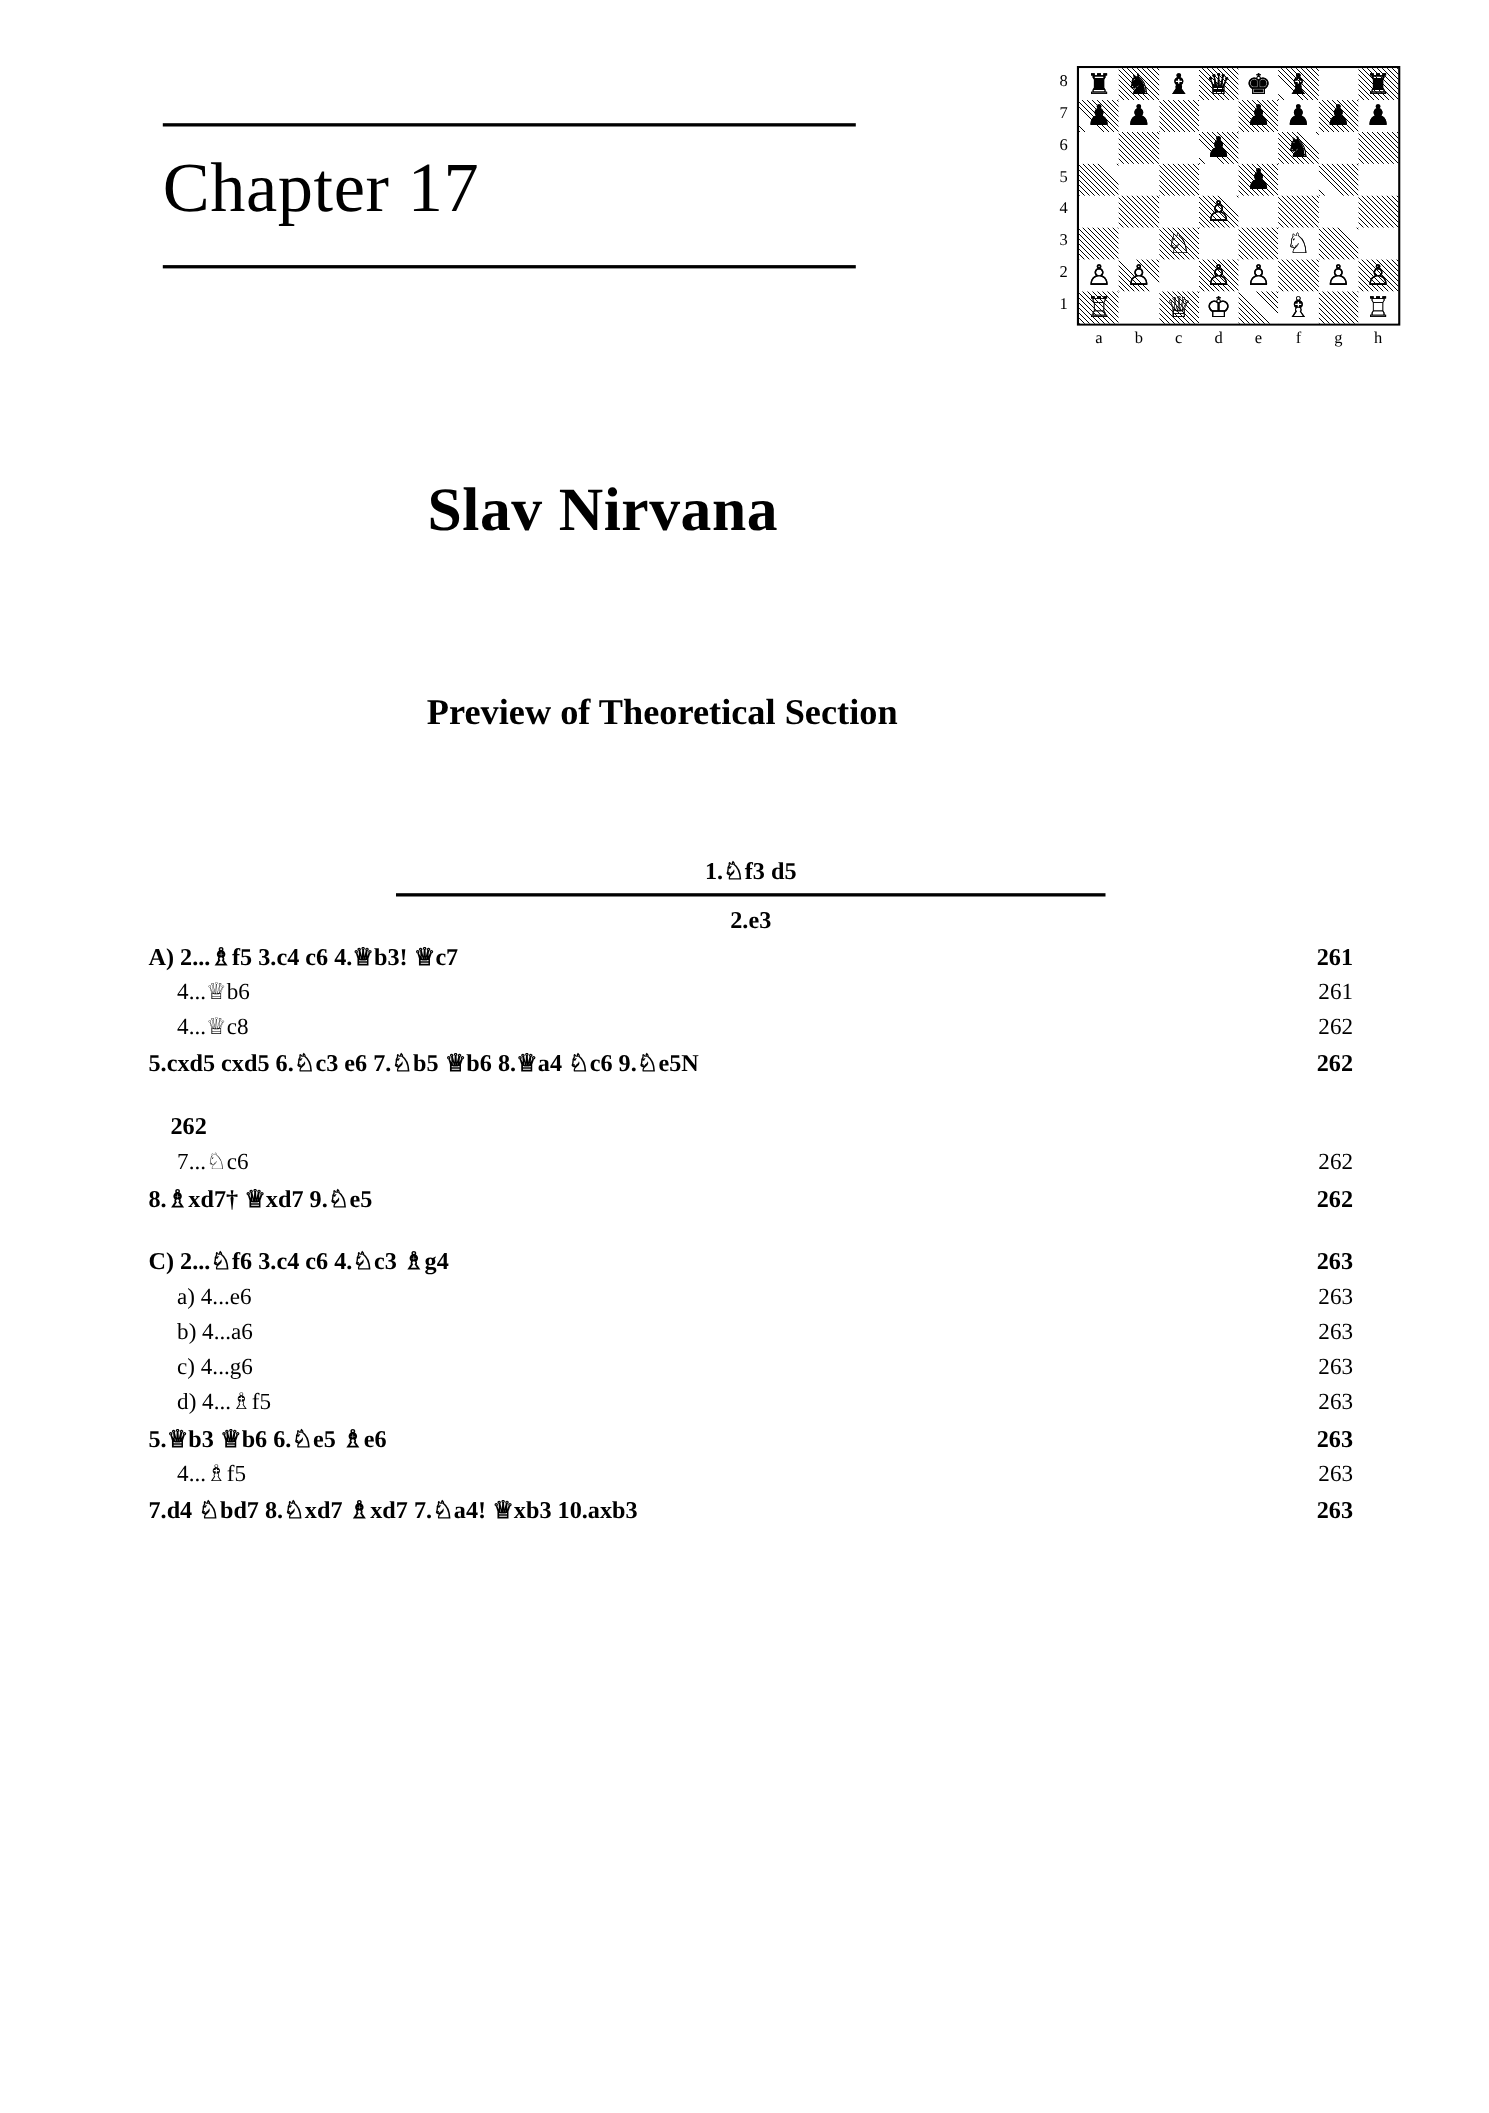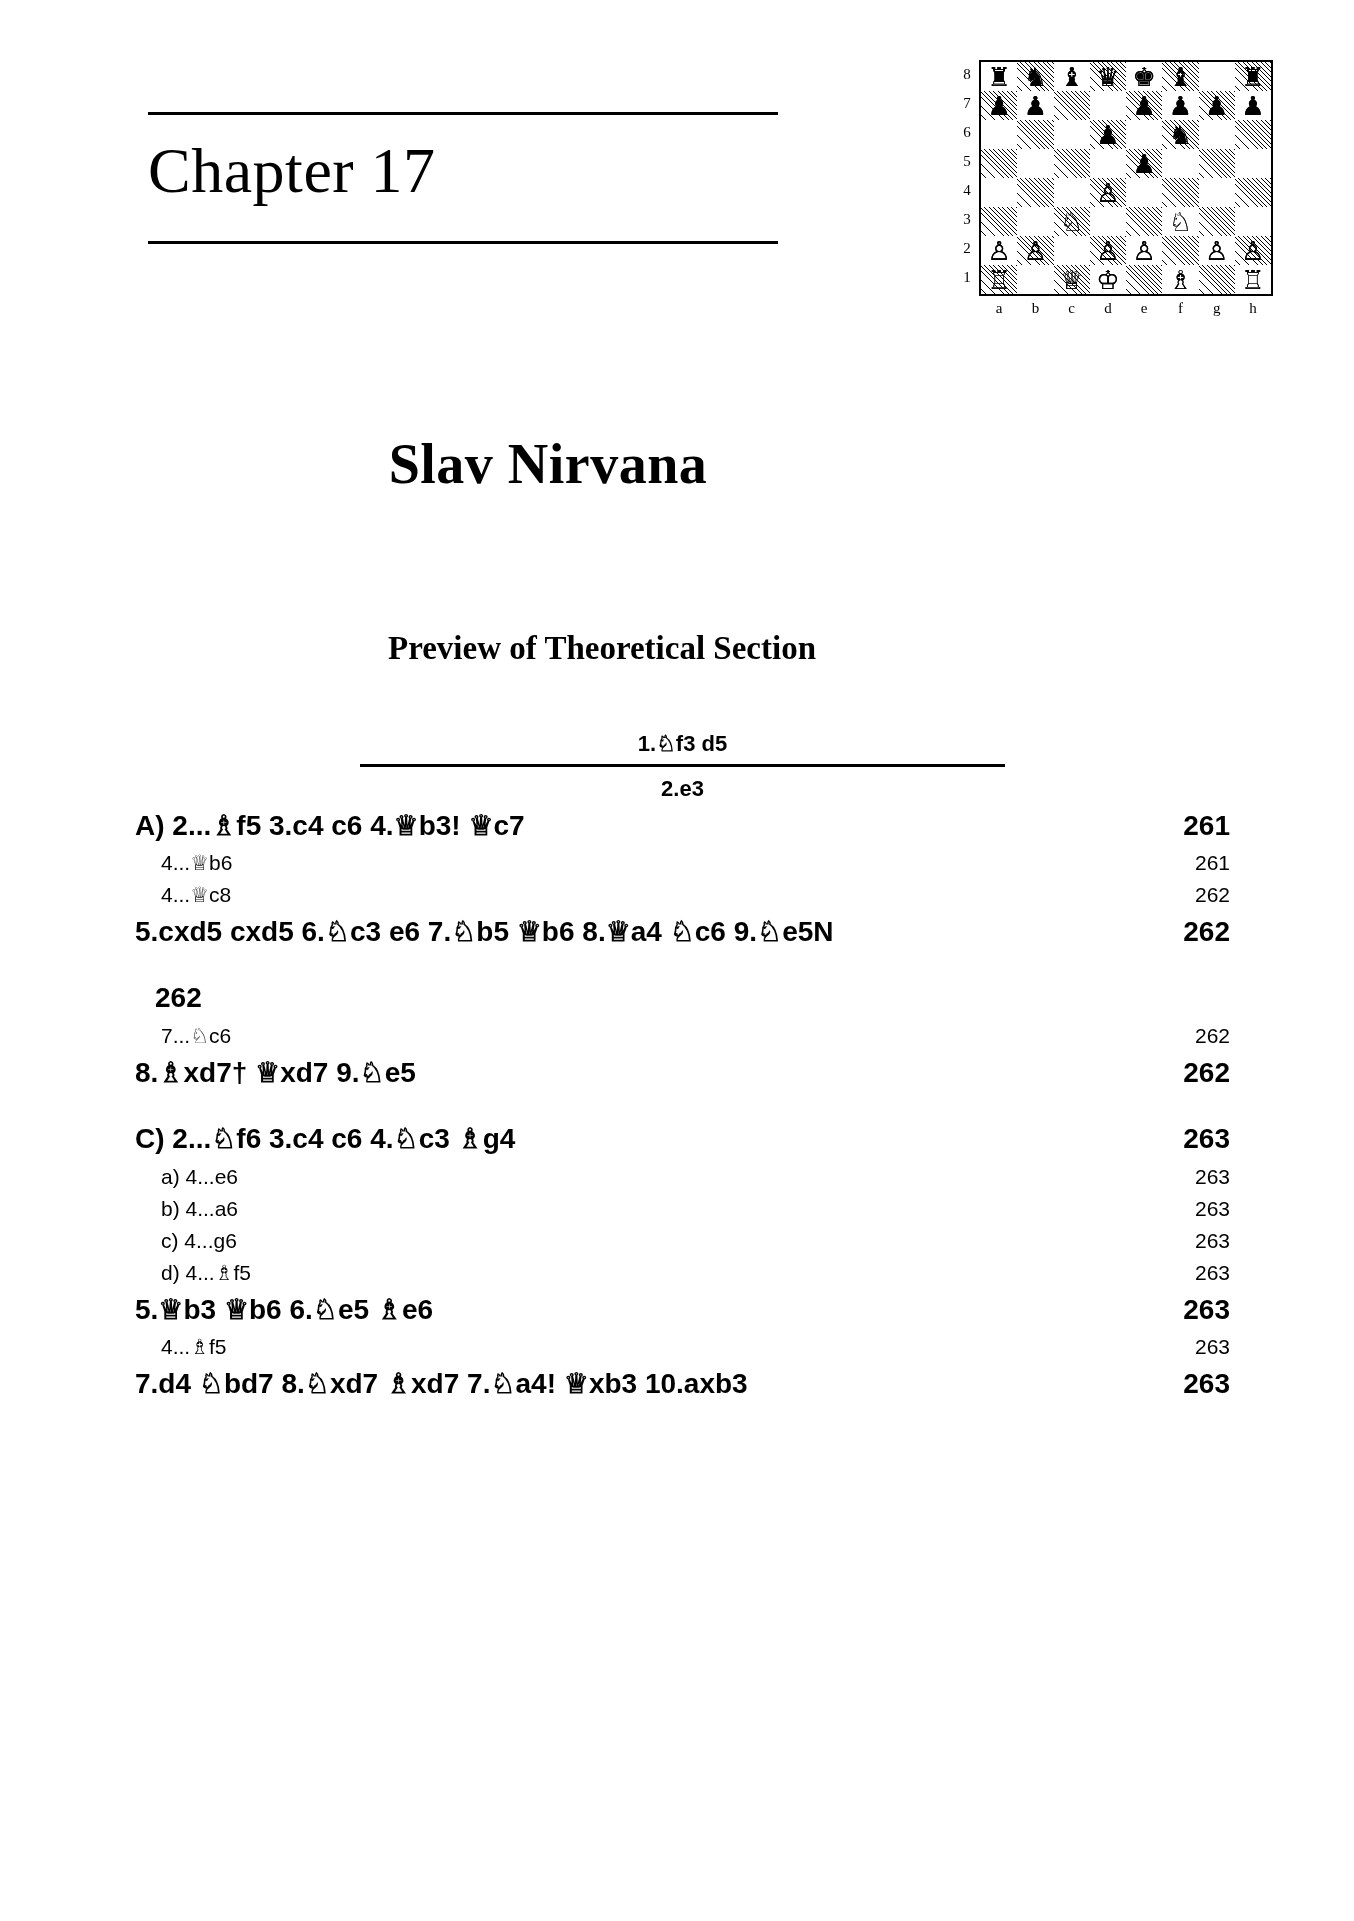--- a/index.html
+++ b/index.html
@@ -125,23 +125,23 @@
     text-align: center;
     font-family: "Liberation Serif", serif;
     font-weight: bold;
     font-size: 33px;
   }
 
   
   .moves {
     position: absolute;
     left: 135px;
-    top: 728px;
+    top: 776px;
     width: 1095px;
-    font-family: Liberation Sans, sans-serif;
+    font-family: Liberation Serif, serif;
     font-size: 22px;
   }
   .center-line {
     text-align: center;
     font-size: 22px;
     padding: 3px 0;
   }
   .center-line.bold { font-weight: bold; }
   .hrule {
     height: 2.5px;
@@ -150,21 +150,21 @@
     width: 645px;
   }
   .row {
     display: flex;
     justify-content: space-between;
     align-items: baseline;
     line-height: 1.52;
   }
   .row .line { white-space: nowrap; }
   .row .pg { white-space: nowrap; padding-left: 20px; }
-  .row.main { font-weight: bold; font-size: 28px; }
+  .row.main { font-weight: bold; font-size: 22px; }
   .row.sub { font-weight: normal; font-size: 21px; }
   .row.sub .line { padding-left: 26px; }
   .gap { height: 24px; }
 </style>
 </head>
 <body>
 
 <div class="chapter-block">
   <div class="rule"></div>
   <div class="chapter-title">Chapter 17</div>

